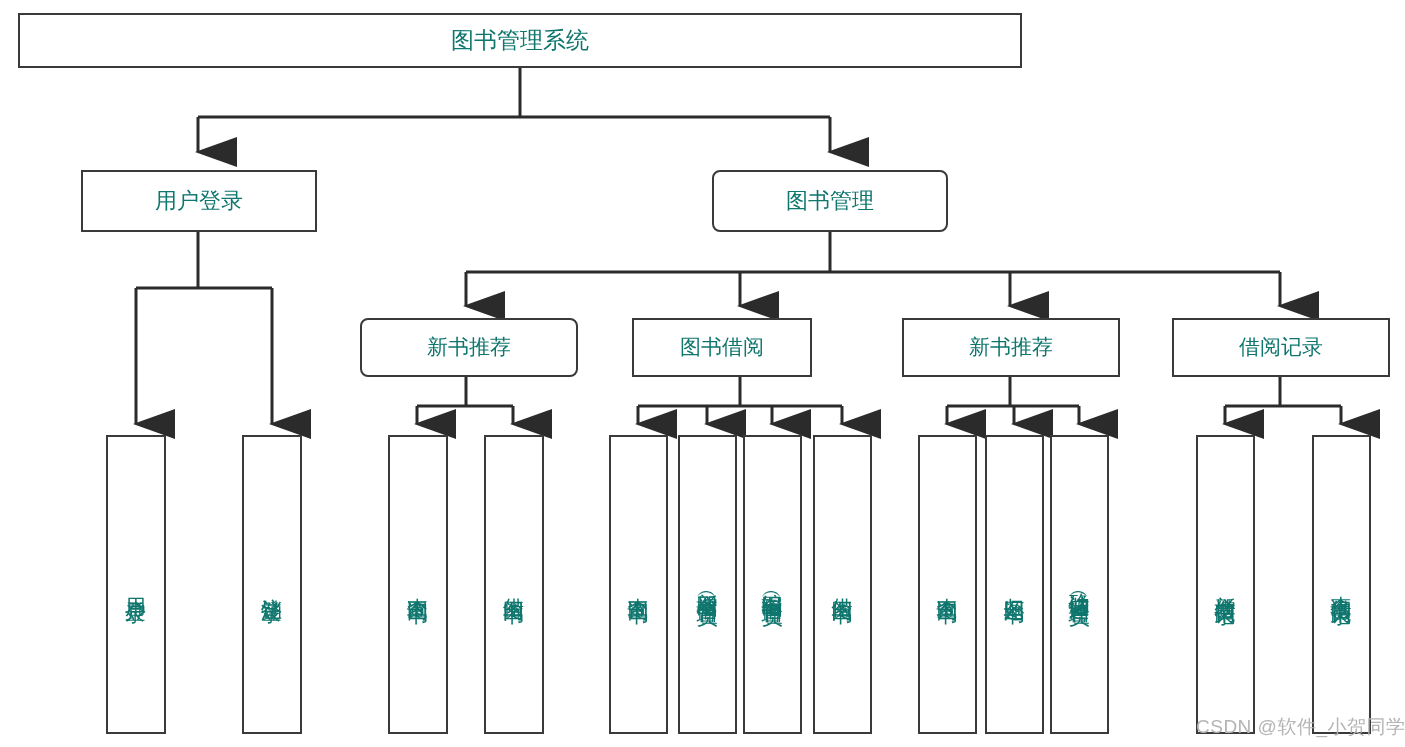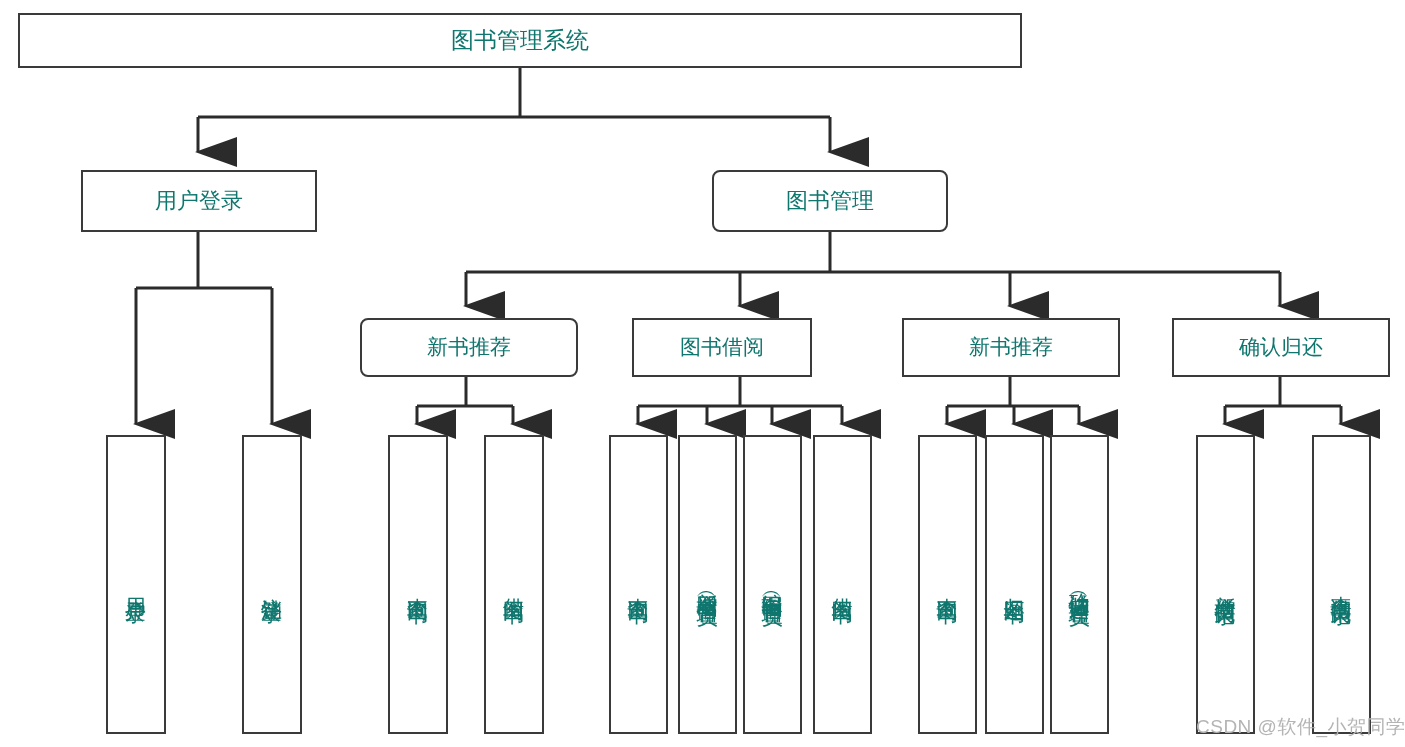--- a/index.html
+++ b/index.html
@@ -142,21 +142,21 @@
   <div class="node level3" style="left:360px; top:318px; width:218px; height:59px;border-radius:8px;">
     <span>新书推荐</span>
   </div>
   <div class="node level3" style="left:632px; top:318px; width:180px; height:59px;">
     <span>图书借阅</span>
   </div>
   <div class="node level3" style="left:902px; top:318px; width:218px; height:59px;">
     <span>新书推荐</span>
   </div>
   <div class="node level3" style="left:1172px; top:318px; width:218px; height:59px;">
-    <span>确认归还</span>
+    <span>借阅记录</span>
   </div>
 
   <div class="node leaf" style="left:106px; top:435px; width:60px; height:299px;">
     <span class="vtext">用户登录</span>
   </div>
   <div class="node leaf" style="left:242px; top:435px; width:60px; height:299px;">
     <span class="vtext">注销登录</span>
   </div>
 
   <div class="node leaf" style="left:388px; top:435px; width:60px; height:299px;">

